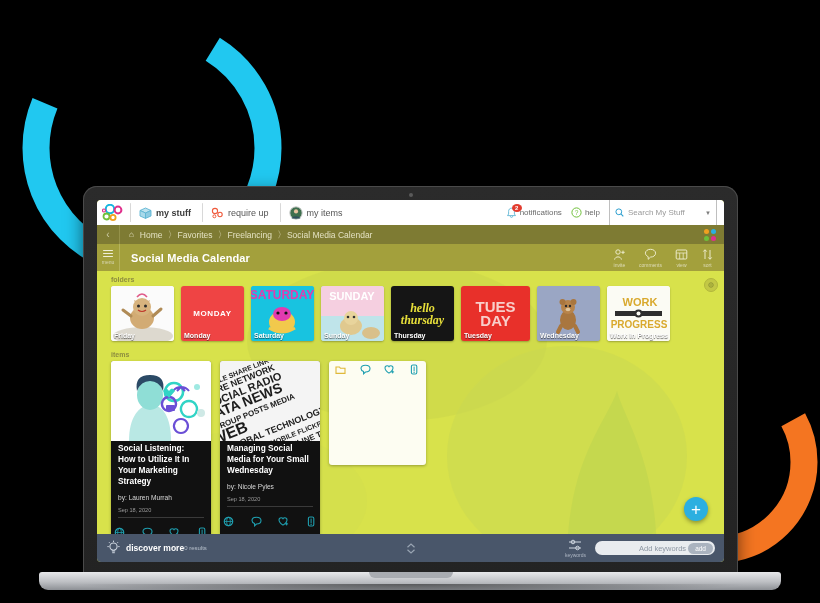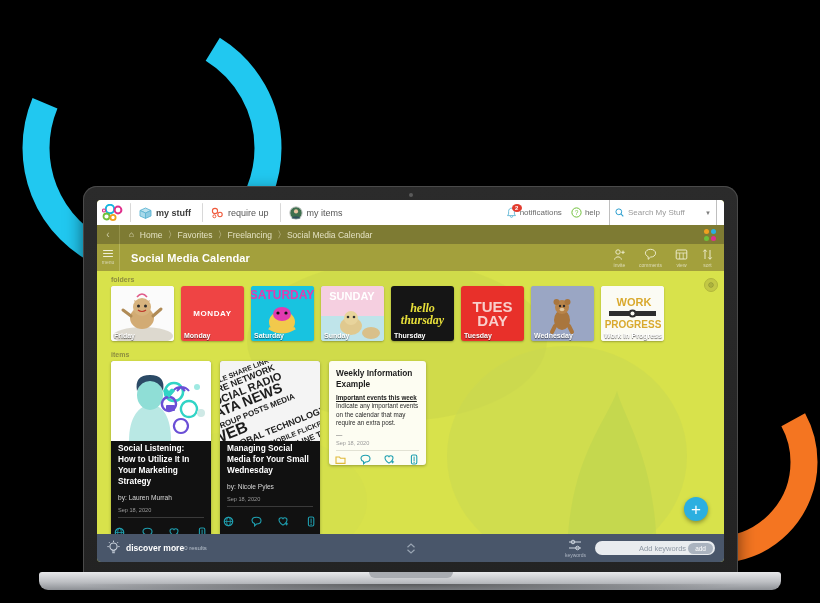--- a/index.html
+++ b/index.html
@@ -386,21 +386,21 @@
                 </svg>
                 <span class="fname">Sunday</span>
               </div>
 
               <div class="folder" style="background:#151515;">
                 <div class="art" style="color:#e8e03a;font-family:'Liberation Serif',serif;font-style:italic;
                             font-size:12px;line-height:12px;text-align:center;flex-direction:column;">hello thursday</div>
                 <span class="fname">Thursday</span>
               </div>
 
-              <div class="folder" style="background:#e8302a;">
+              <div class="folder" style="background:#e8302a;padding-left:6px;">
                 <div class="art" style="color:#f8cfcb;font-size:15px;font-weight:bold;line-height:14px;
                             text-align:center;">TUES DAY</div>
                 <span class="fname">Tuesday</span>
               </div>
 
               <div class="folder" style="background:#9aa6c4;">
                 <svg class="art" viewBox="0 0 63 55">
                   <rect width="63" height="55" fill="#9aa6c4"></rect>
                   <ellipse cx="31" cy="34" rx="8" ry="10" fill="#a9763e"></ellipse>
                   <circle cx="31" cy="21" r="7" fill="#b8844a"></circle>
@@ -538,28 +538,20 @@
                     <svg width="11" height="11" viewBox="0 0 11 11">
                       <rect x="2.4" y="1" width="5.4" height="9" rx="1.4" fill="none" stroke="#1f9fb0" stroke-width="1.1"></rect>
                       <line x1="5.1" y1="2.6" x2="5.1" y2="7" stroke="#1f9fb0" stroke-width="1"></line>
                       <circle cx="5.1" cy="8.3" r=".7" fill="#1f9fb0"></circle>
                     </svg>
                   </span>
                 </div>
               </div>
 
               <div class="note">
-                <div class="nbody">
-                  <div class="ntitle">Weekly Information Example</div>
-                  <div class="nsub">Important events this week</div>
-                  <div class="ntext">Indicate any important events on the calendar that may require an extra post.</div>
-                  <div class="ndash">—</div>
-                  <div class="ndate">Sep 18, 2020</div>
-                  <div class="nrule"></div>
-                </div>
                 <div class="noteicons">
                   <span>
                     <svg width="11" height="11" viewBox="0 0 11 11">
                       <path d="M1 3 h3.4 l1 1.2 H10 v5.2 H1 Z" fill="none" stroke="#e0b93a" stroke-width="1.1"></path>
                     </svg>
                   </span>
                   <span>
                     <svg width="11" height="11" viewBox="0 0 11 11">
                       <path d="M1 4.6 C1 2.6 3 1.2 5.5 1.2 C8 1.2 10 2.6 10 4.6
                                C10 6.6 8 8 5.5 8 L3.6 9.8 V7.6 C2 7 1 5.9 1 4.6 Z" fill="none" stroke="#1f9fb0" stroke-width="1.1"></path>

